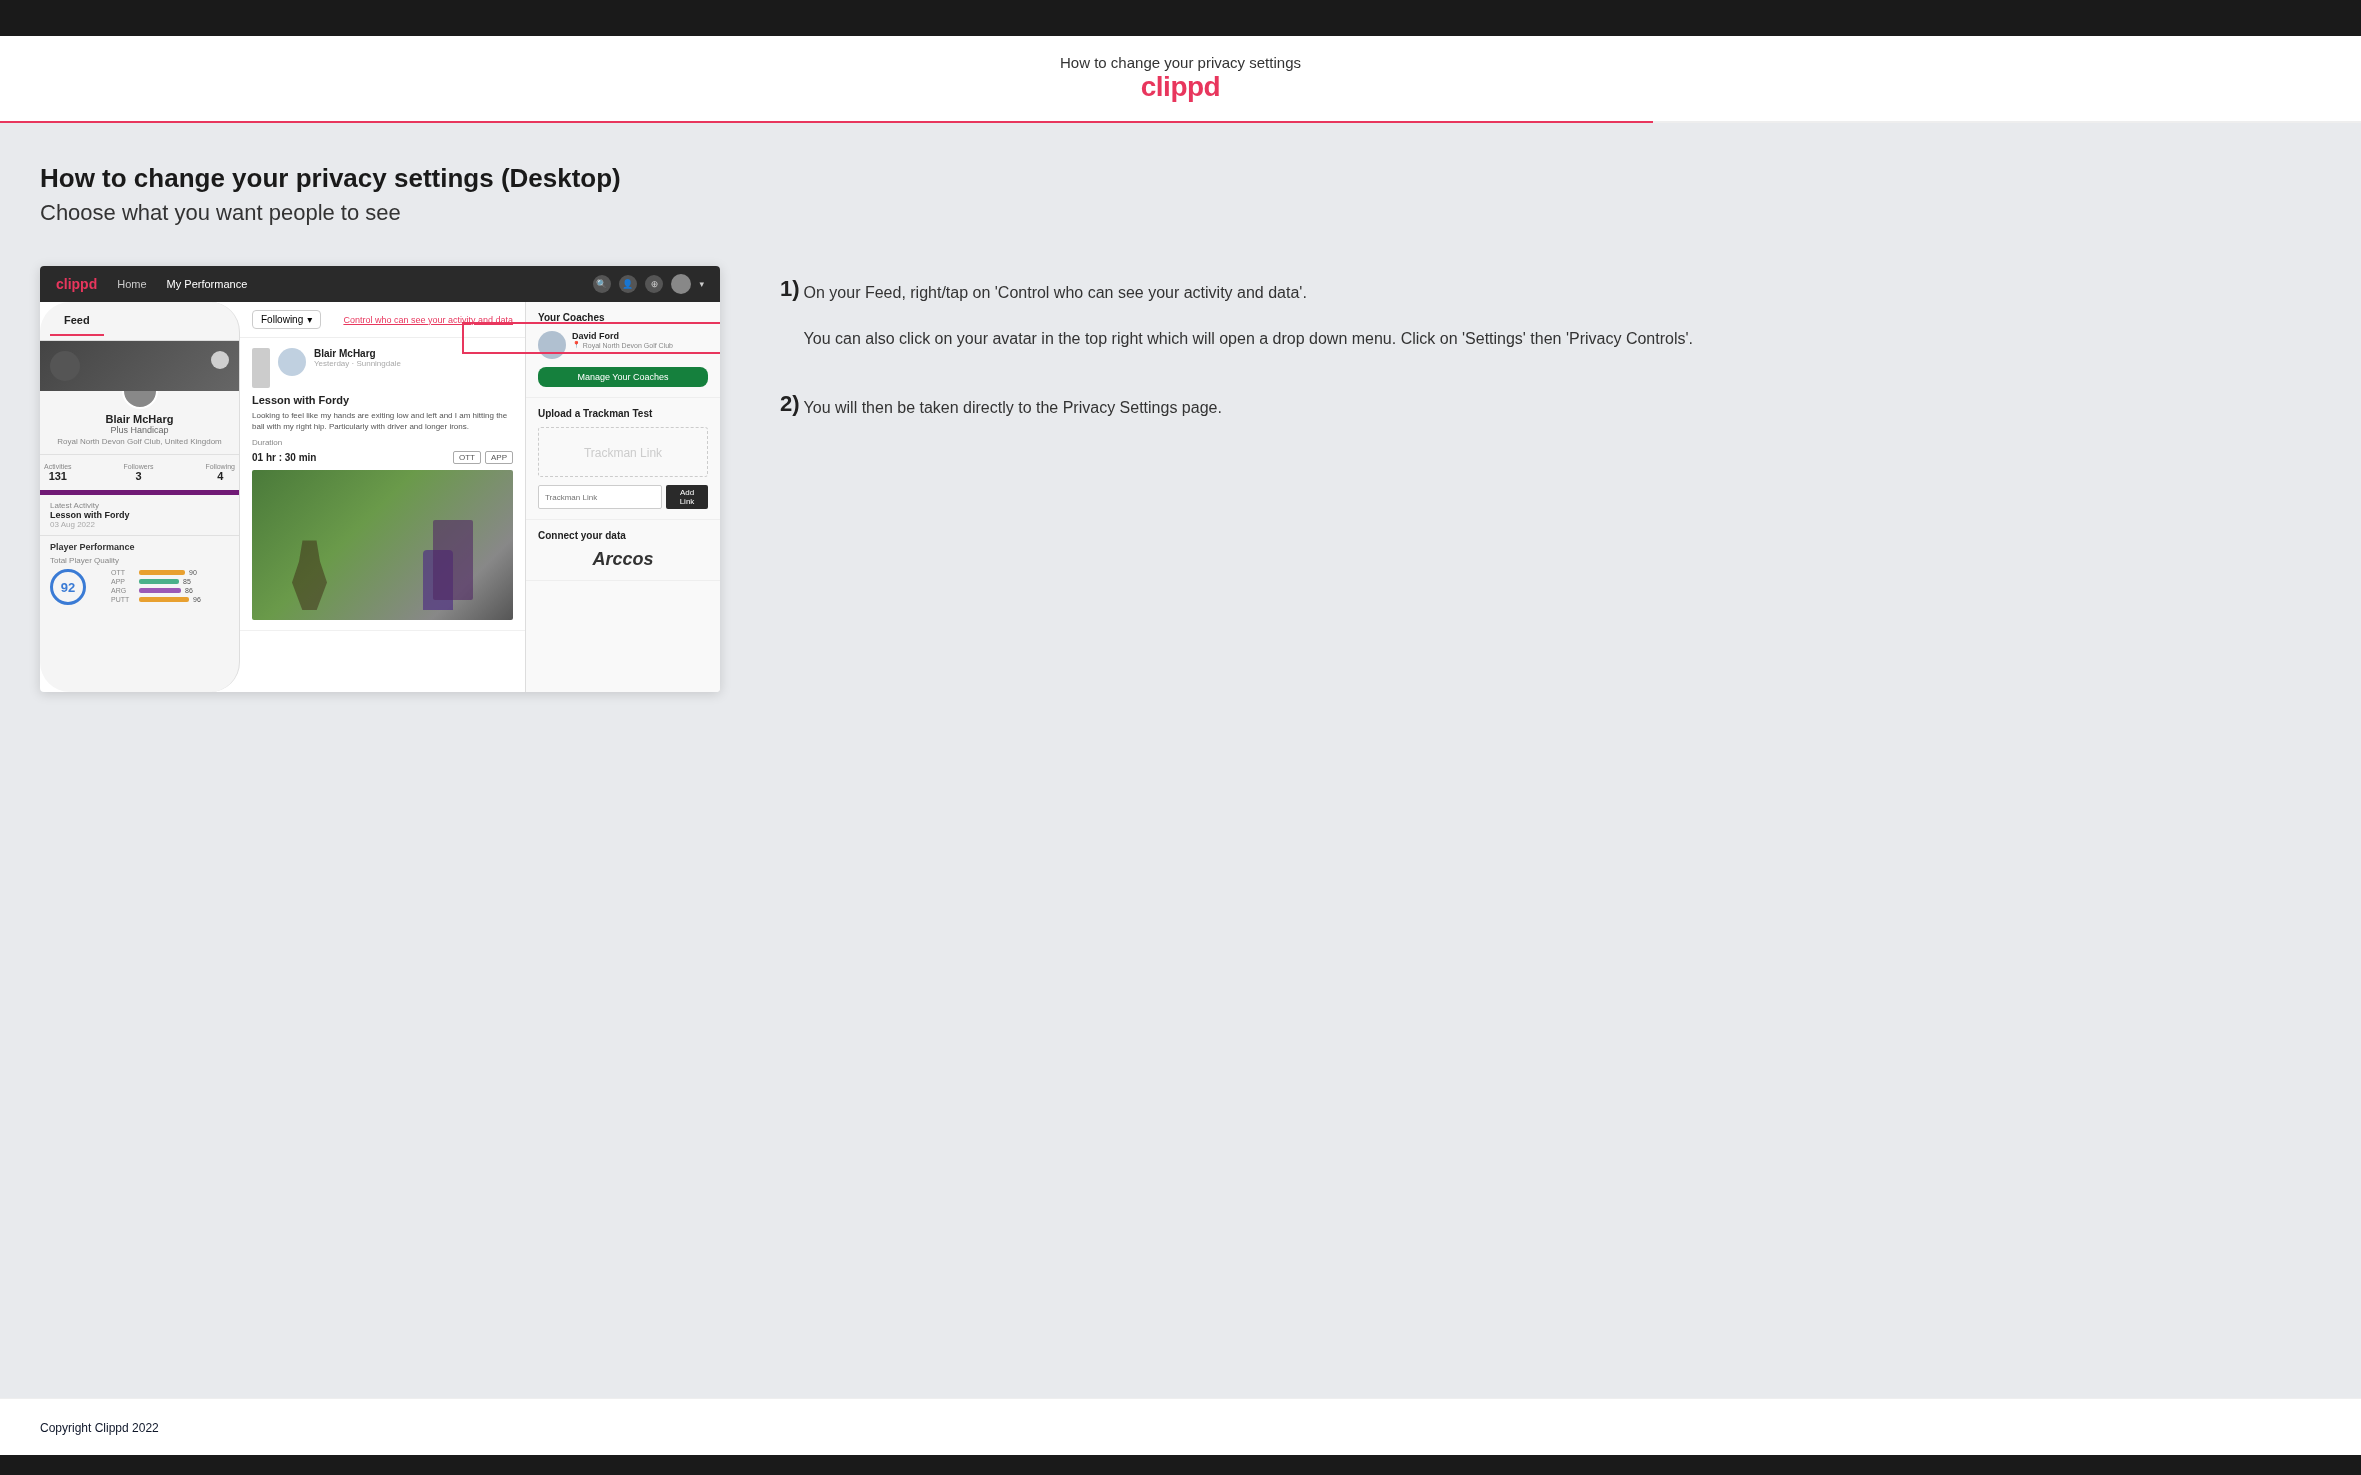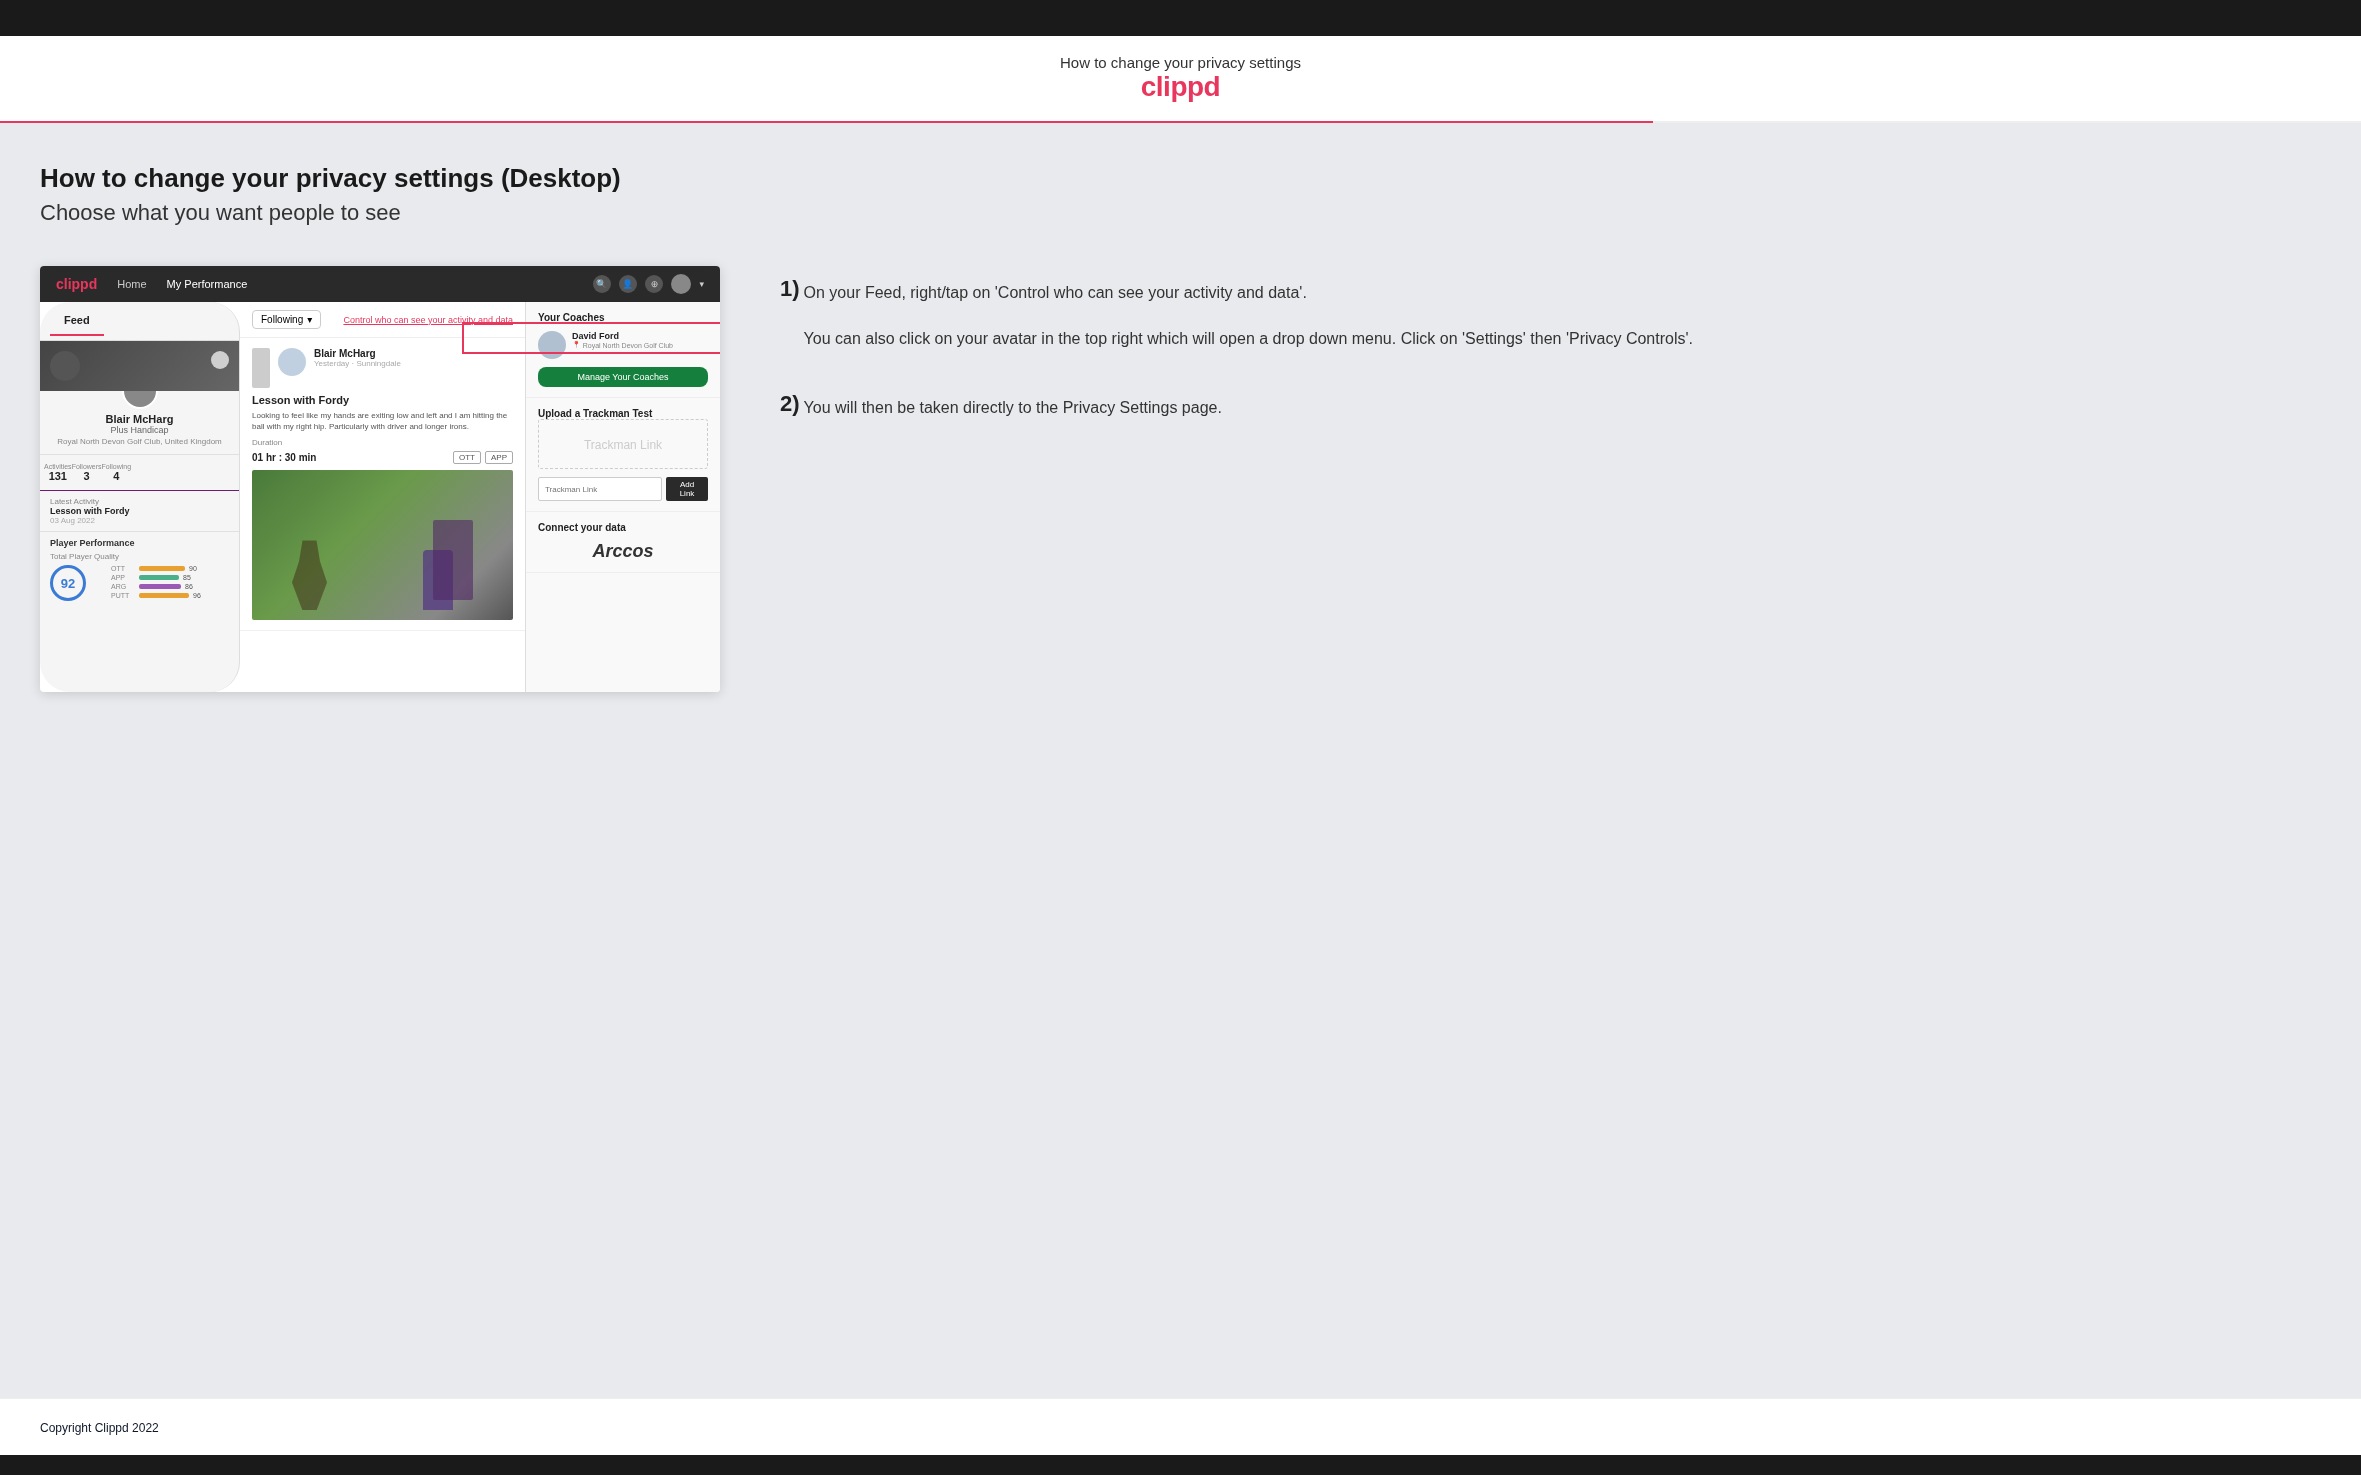--- a/index.html
+++ b/index.html
@@ -183,24 +183,24 @@
       font-size: 9px;
       color: #666;
     }
     .profile-club {
       font-size: 8px;
       color: #888;
       margin-top: 2px;
     }
     .profile-stats {
       display: flex;
-      justify-content: flex-start;
+      justify-content: space-between;
       padding: 8px 4px;
       border-top: 1px solid #e0e0e0;
-      border-bottom: 1px solid #701a75;
+      border-bottom: 5px solid #701a75;
     }
     .stat-item {
       text-align: center;
     }
     .stat-label {
       font-size: 7px;
       color: #888;
     }
     .stat-value {
       font-size: 11px;
@@ -432,20 +432,21 @@
       padding: 5px 10px;
       font-size: 9px;
       width: 100%;
       cursor: pointer;
       text-align: center;
     }
     .upload-section-title {
       font-size: 10px;
       font-weight: 700;
       color: #222;
+      margin-bottom: 8px;
     }
     .trackman-link-placeholder {
       border: 1px dashed #ccc;
       border-radius: 3px;
       padding: 16px;
       text-align: center;
       margin-bottom: 8px;
     }
     .trackman-text {
       font-size: 12px;

